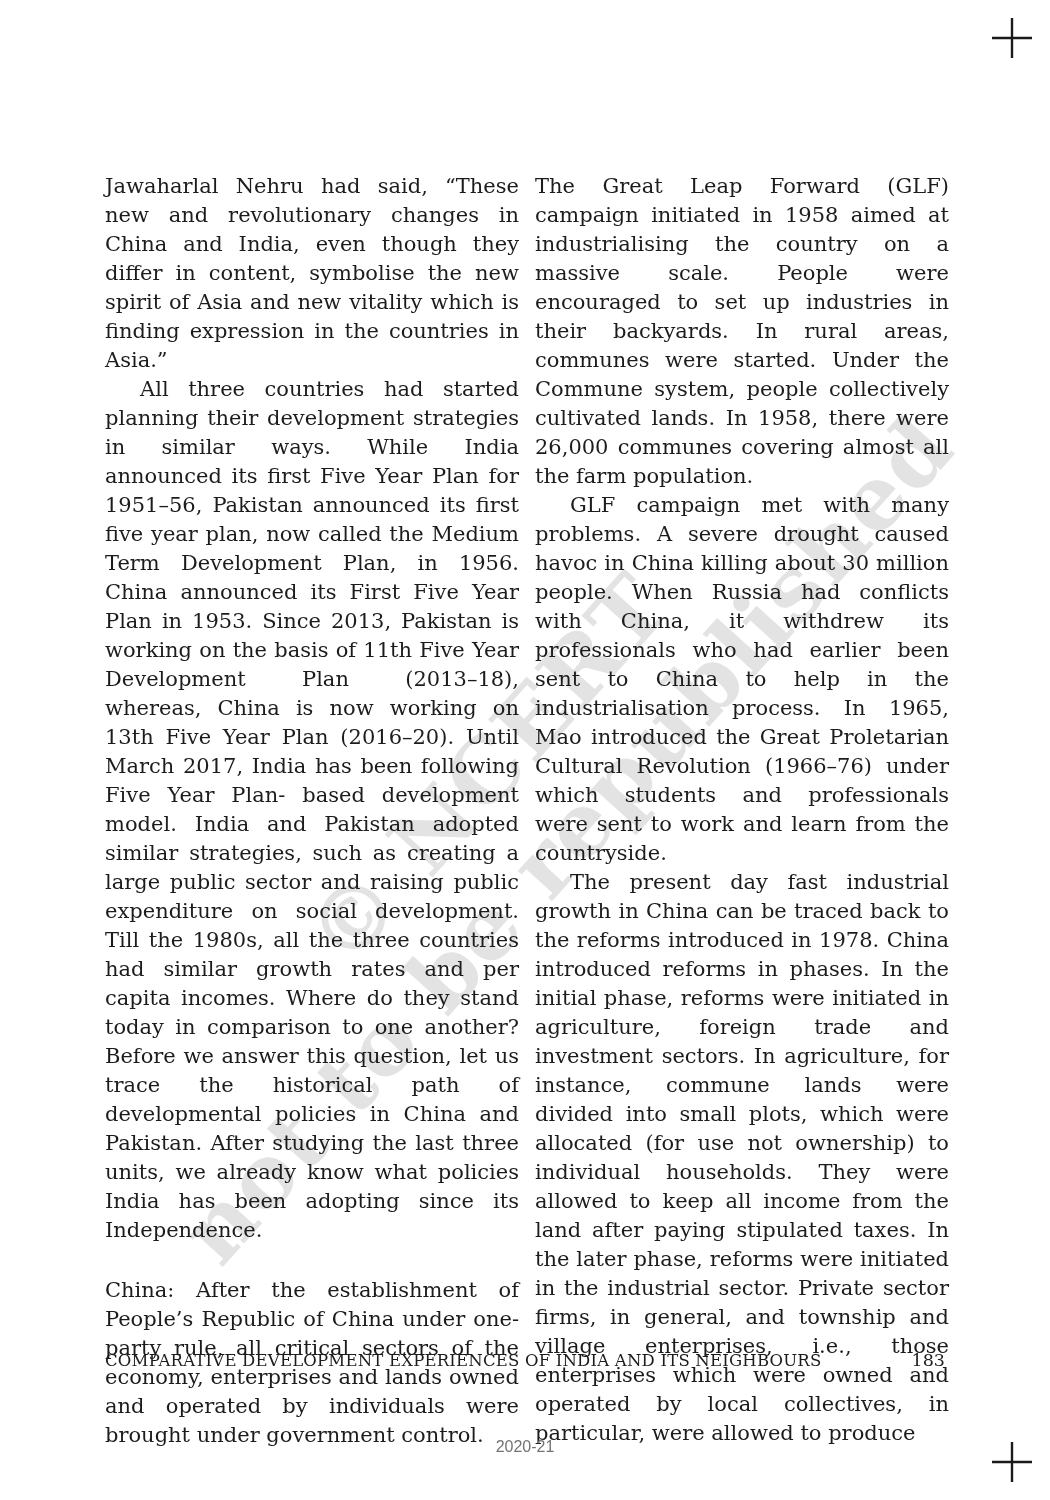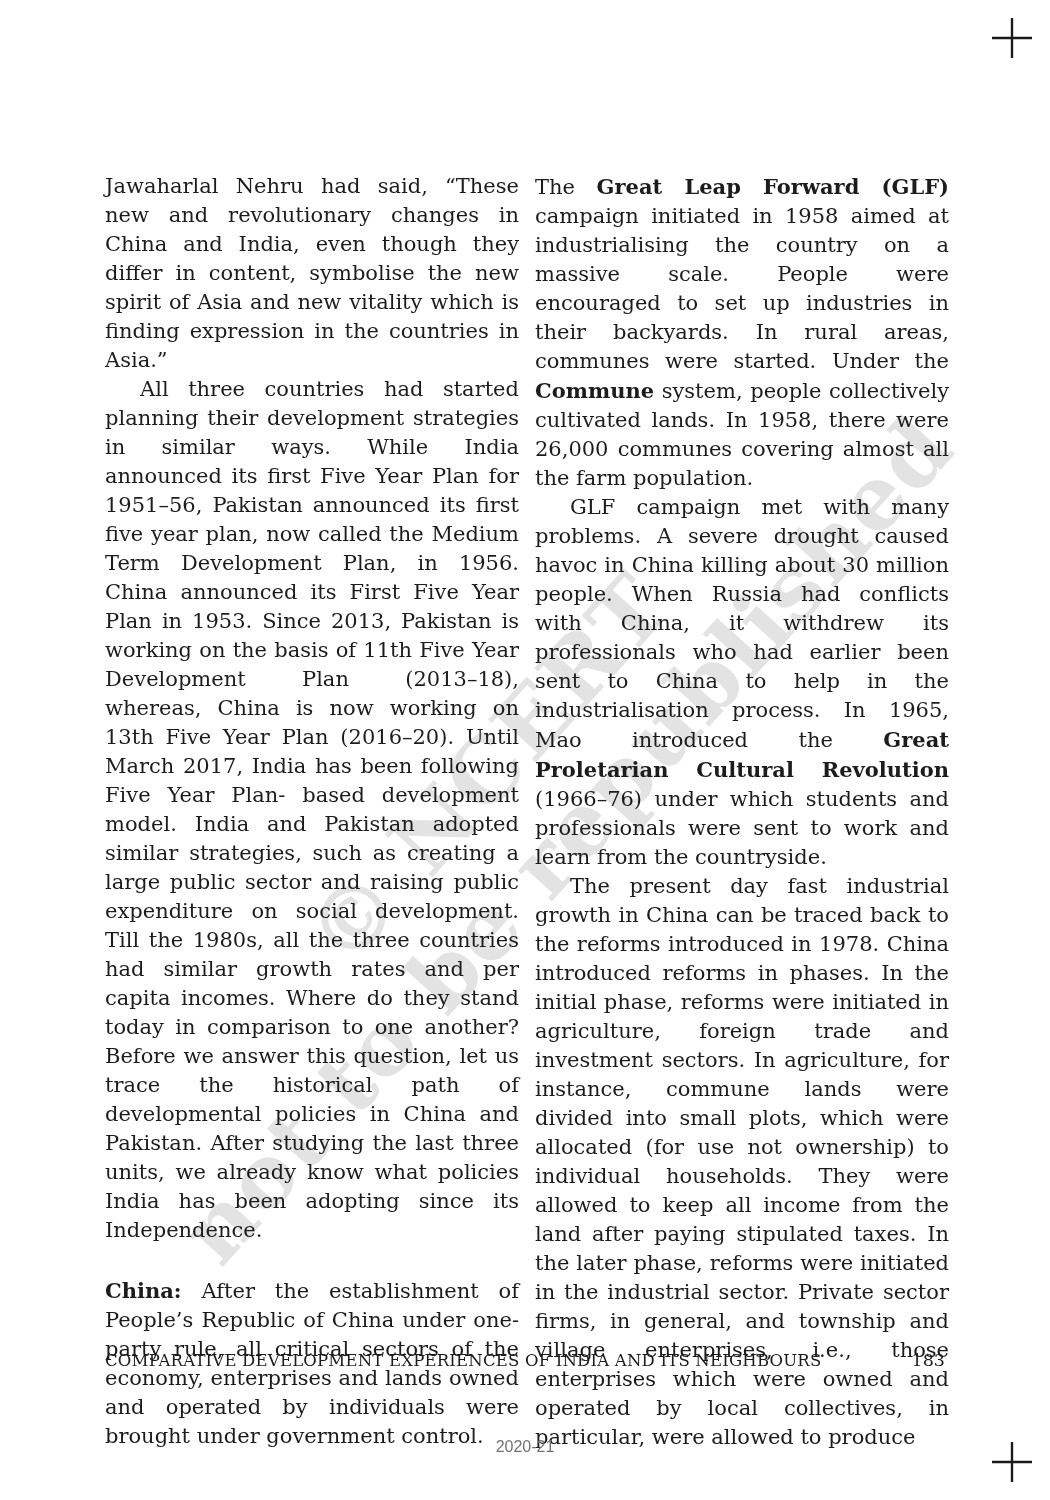--- a/index.html
+++ b/index.html
@@ -42,21 +42,21 @@
   .col { width:414px; }
   .body-p {
     margin:0;
     font-size:21px;
     line-height:29px;
     text-align:justify;
     text-justify:inter-word;
   }
   .indent { text-indent:35px; }
   .p-china { margin-top:31px; }
-  .bold { font-weight:bold; }
+  .bold { font-weight:normal; }
   .footer {
     position:absolute;
     left:105px;
     top:1306px;
     width:840px;
     display:flex;
     justify-content:space-between;
     align-items:flex-end;
     z-index:1;
   }

